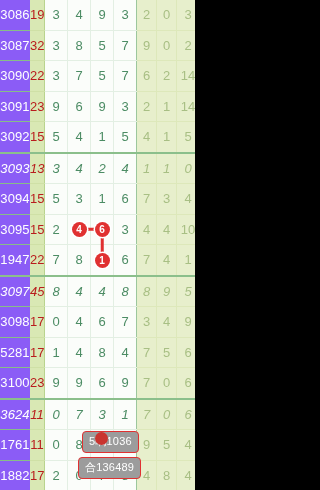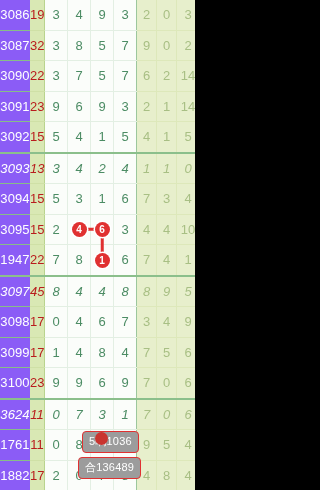--- a/index.html
+++ b/index.html
@@ -262,21 +262,21 @@
           <td class="sub">17</td>
           <td class="num first">0</td>
           <td class="num">4</td>
           <td class="num">6</td>
           <td class="num last">7</td>
           <td class="stat">3</td>
           <td class="stat">4</td>
           <td class="stat wide">9</td>
         </tr>
         <tr>
-          <td class="issue">3099</td>
+          <td class="issue">5281</td>
           <td class="sub">17</td>
           <td class="num first">1</td>
           <td class="num">4</td>
           <td class="num">8</td>
           <td class="num last">4</td>
           <td class="stat">7</td>
           <td class="stat">5</td>
           <td class="stat wide">6</td>
         </tr>
         <tr>

